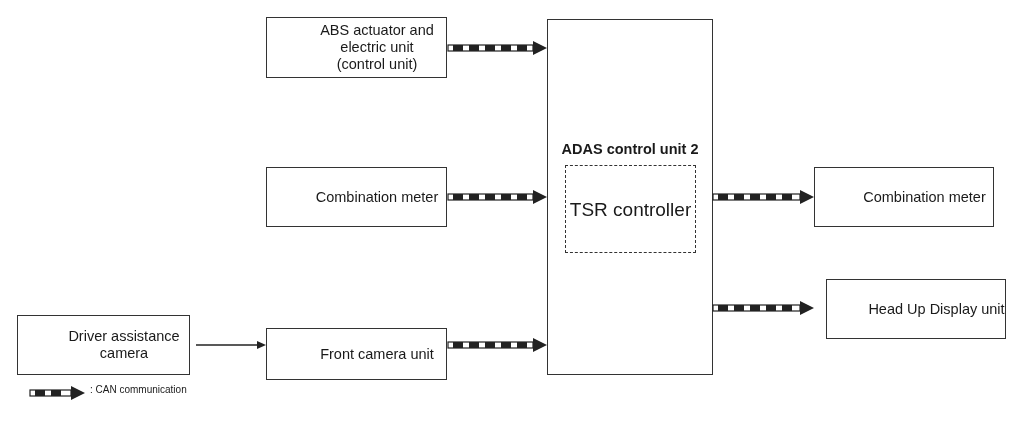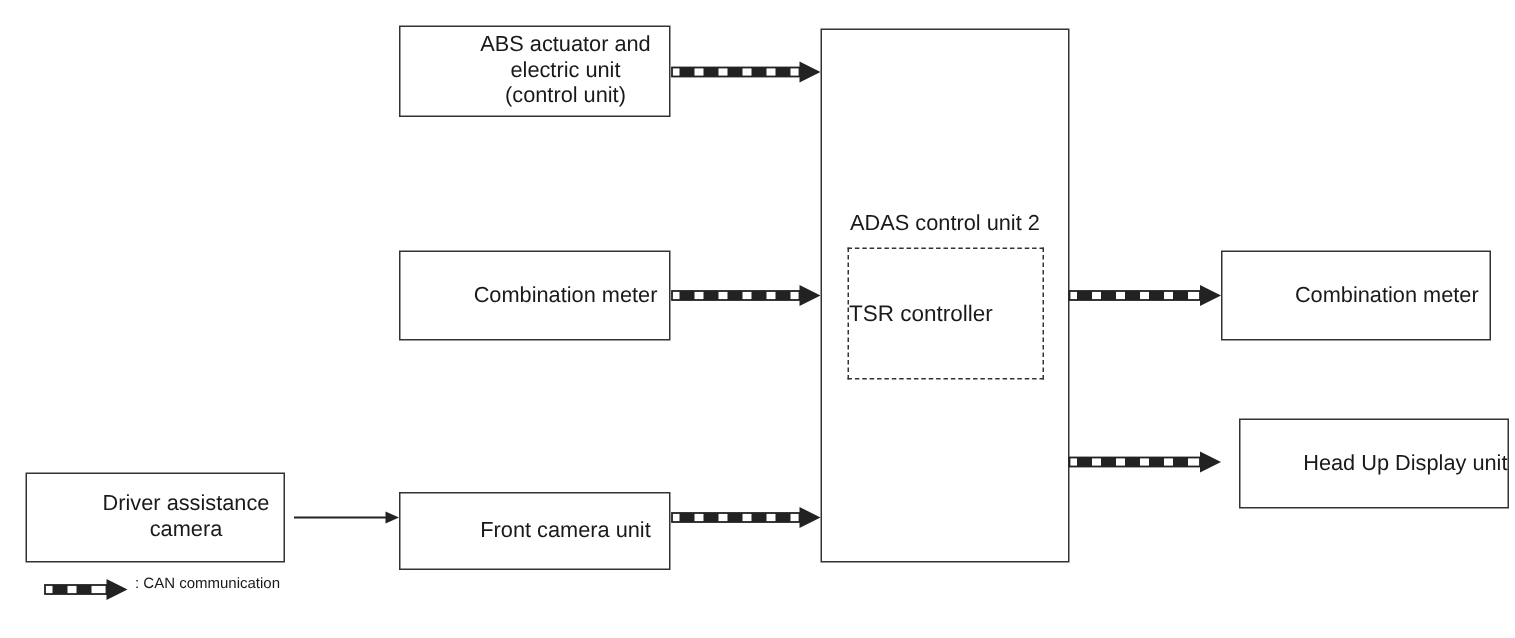--- a/index.html
+++ b/index.html
@@ -3,23 +3,23 @@
 <meta charset="utf-8">
 <style>
   html, body { margin: 0; padding: 0; background: #ffffff; }
   body { width: 1010px; height: 425px; position: relative; overflow: hidden;
          font-family: "Liberation Sans", sans-serif; color: #1a1a1a; }
   .box { position: absolute; box-sizing: border-box; border: 1.5px solid #333;
          background: #fff; display: flex; align-items: center; justify-content: center;
          text-align: center; font-size: 14.5px; line-height: 17px; padding-left: 41px; }
   .box span { white-space: pre-line; }
   #adas { align-items: flex-start; justify-content: center; }
-  #adas-title { position: absolute; top: 121px; left: 0; right: 0; text-align: center; font-size: 14.5px; }
+  #adas-title { position: absolute; top: 121px; left: 0; right: 0; text-align: center; font-size: 14.5px; font-weight: bold; }
   #tsr { position: absolute; box-sizing: border-box; border: 1.2px dashed #333;
-         display: flex; align-items: center; font-size: 15px; }
+         display: flex; align-items: center; justify-content: center; font-size: 19px; }
   svg#links { position: absolute; left: 0; top: 0; }
   #legend-label { position: absolute; left: 90px; top: 384px; font-size: 10px; }
 </style>
 </head>
 <body>
 
 <div class="box" id="abs" style="left:266px; top:17px; width:181px; height:61px;">
   <span>ABS actuator and
 electric unit
 (control unit)</span>
@@ -42,21 +42,21 @@
   <div id="adas-title">ADAS control unit 2</div>
   <div id="tsr" style="left:17px; top:145px; width:131px; height:88px;">
     <span>TSR controller</span>
   </div>
 </div>
 
 <div class="box" style="left:814px; top:167px; width:180px; height:60px;">
   <span>Combination meter</span>
 </div>
 
-<div class="box" style="left:826px; top:279px; width:180px; height:60px;justify-content:flex-end;">
+<div class="box" style="left:826px; top:279px; width:180px; height:60px;">
   <span>Head Up Display unit</span>
 </div>
 
 <svg id="links" width="1010" height="425">
     <g>
       <rect x="448" y="45" width="85" height="6" fill="#fff" stroke="#222" stroke-width="1.2"></rect>
       <rect x="453" y="45" width="10" height="6" fill="#222"></rect>
       <rect x="469" y="45" width="10" height="6" fill="#222"></rect>
       <rect x="485" y="45" width="10" height="6" fill="#222"></rect>
       <rect x="501" y="45" width="10" height="6" fill="#222"></rect>

